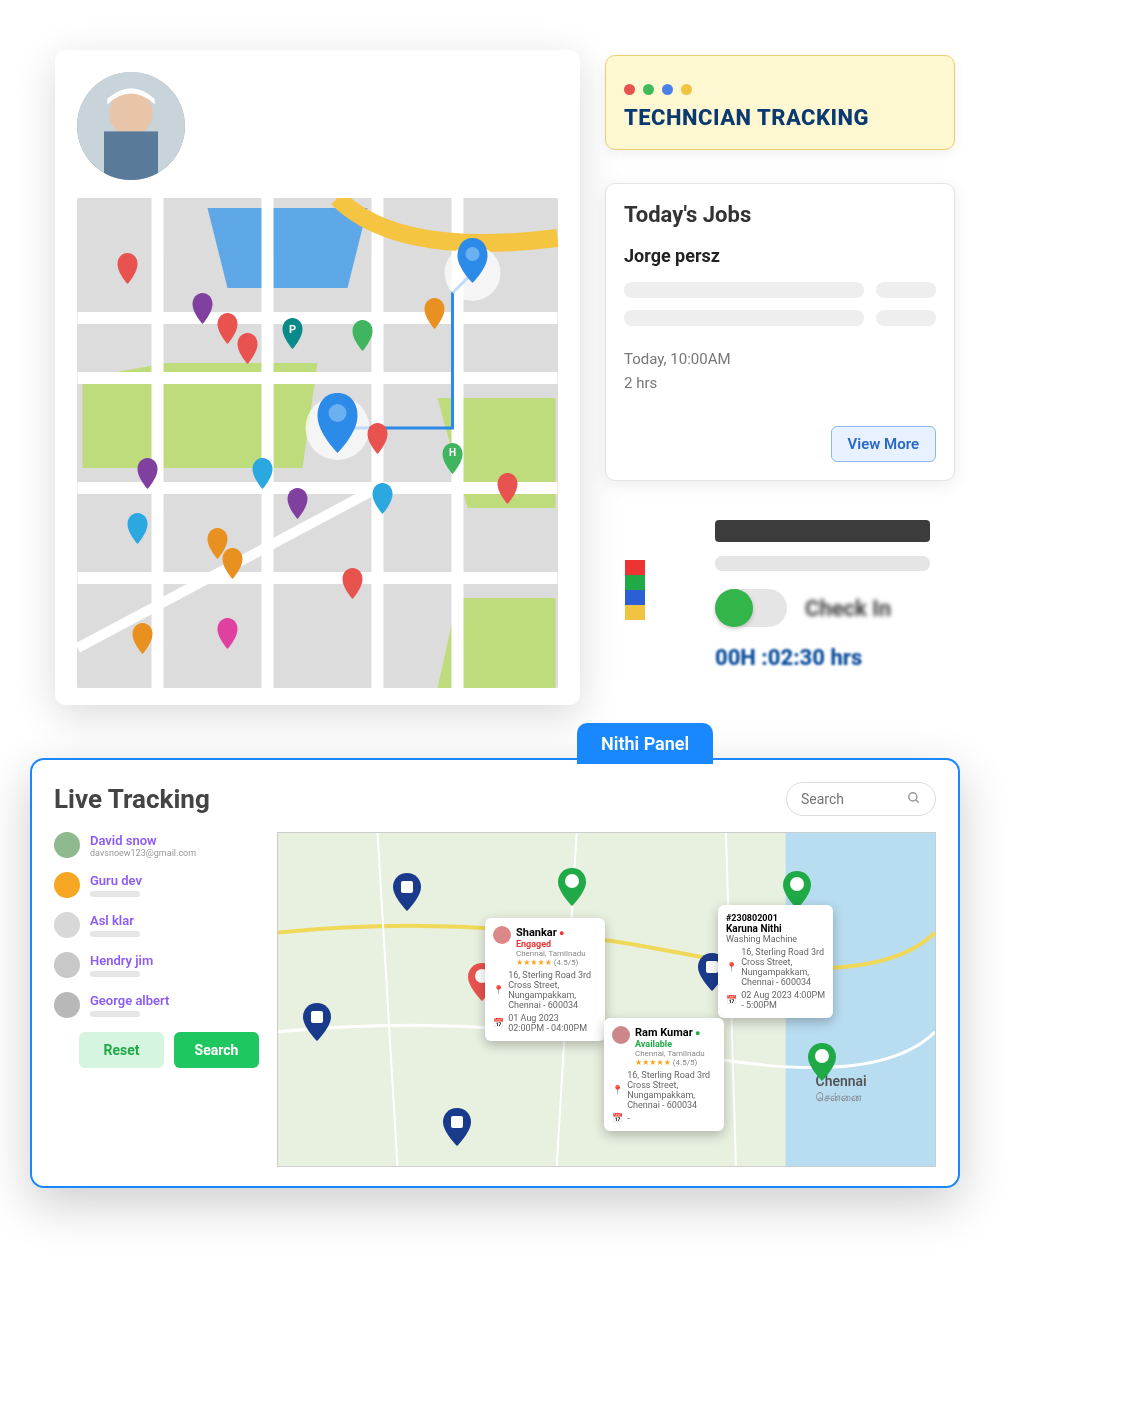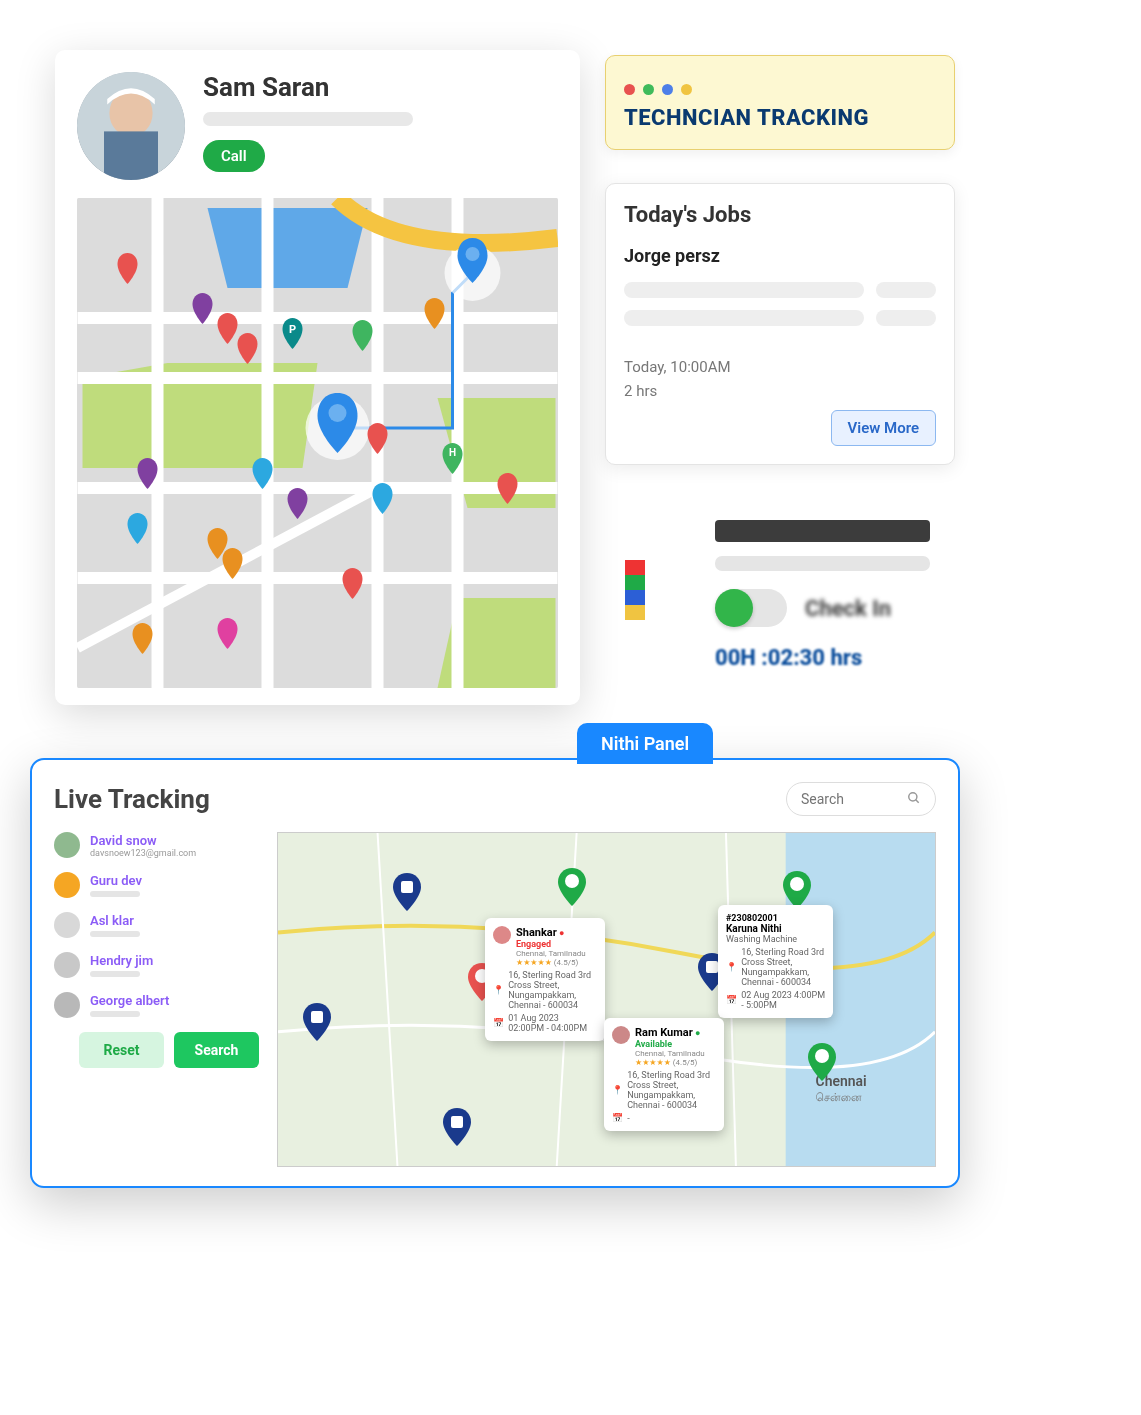--- a/index.html
+++ b/index.html
@@ -21,22 +21,22 @@
 .dot { width: 11px; height: 11px; border-radius: 50%; }
 .tracking-banner h3 { color: #0a3a70; font-size: 22px; font-weight: 800; letter-spacing: 0.5px; }
 
 
 .jobs-card { position: absolute; left: 605px; top: 183px; width: 350px; background: #fff; border-radius: 10px; border:1px solid #e4e4e4; box-shadow: 0 4px 18px rgba(0,0,0,0.08); padding: 18px; }
 .jobs-card h4 { font-size: 22px; font-weight: 700; color: #333; margin-bottom: 18px; }
 .jobs-card h5 { font-size: 18px; font-weight: 700; color: #222; margin-bottom: 16px; }
 .sk-row { display:flex; gap:12px; margin-bottom:12px;}
 .sk-row .a{flex:1;height:16px;background:#eee;border-radius:8px;}
 .sk-row .b{width:60px;height:16px;background:#eee;border-radius:8px;}
-.job-meta { color: #777; font-size: 15px; margin-top: 32px; margin-bottom:6px;}
-.view-more-btn { float: right; margin-top: 4px; background: #e8f1ff; border: 1px solid #8cb8f0; color: #2968c8; padding: 8px 16px; border-radius: 6px; font-weight: 600; font-size: 15px; cursor:pointer;}
+.job-meta { color: #777; font-size: 15px; margin-top: 24px; margin-bottom:6px;}
+.view-more-btn { float: right; margin-top: 28px; background: #e8f1ff; border: 1px solid #8cb8f0; color: #2968c8; padding: 8px 16px; border-radius: 6px; font-weight: 600; font-size: 15px; cursor:pointer;}
 .jobs-card::after{content:"";display:block;clear:both;}
 
 
 .checkin { position: absolute; left: 625px; top: 520px; width: 310px; }
 .checkin-top { height:22px; background:#3c3c3c; border-radius:4px; margin-bottom:14px; width:215px; margin-left:90px;}
 .legend-sq{width:20px;height:15px;}
 .toggle-row { display: flex; align-items: center; gap: 18px; margin-top: 18px; margin-left:90px;}
 .toggle { width: 72px; height: 38px; background: #e5e5e5; border-radius: 19px; position: relative; }
 .toggle-knob { width: 38px; height: 38px; background: #32b54a; border-radius: 50%; position: absolute; left: 0; top: 0; box-shadow: 0 2px 4px rgba(0,0,0,0.2); }
 .toggle-label { font-size: 22px; font-weight: 700; color: #3c3c3c; filter:blur(2px);}
@@ -79,25 +79,20 @@
 <div class="profile-card">
   <div class="profile-head">
     <div class="avatar-large">
       <svg viewBox="0 0 100 100">
           <circle cx="50" cy="50" r="50" fill="#c8d4da"></circle>
           <ellipse cx="50" cy="38" rx="20" ry="22" fill="#e8c4a8"></ellipse>
           <path d="M28 30 Q50 10 72 30 L72 25 Q50 5 28 25 Z" fill="#fff"></path>
           <rect x="25" y="55" width="50" height="45" fill="#5a7a9a"></rect>
         </svg>
     </div>
-    <div class="profile-info">
-      <h2>Sam Saran</h2>
-      <div class="sk-line" style="width:210px"></div>
-      <button class="call-btn">Call</button>
-    </div>
   </div>
   <div class="map-illus">
     <svg viewBox="0 0 480 490" width="100%" height="100%">
       <rect width="480" height="490" fill="#dcdcdc"></rect>
 
       <polygon points="90,165 240,165 225,270 5,270 5,180" fill="#bfdc7c"></polygon>
       <polygon points="360,200 478,200 478,310 390,310" fill="#bfdc7c"></polygon>
       <polygon points="380,400 478,400 478,490 360,490" fill="#bfdc7c"></polygon>
 
       <polygon points="130,10 290,10 270,90 150,90" fill="#5fa8e8"></polygon>

